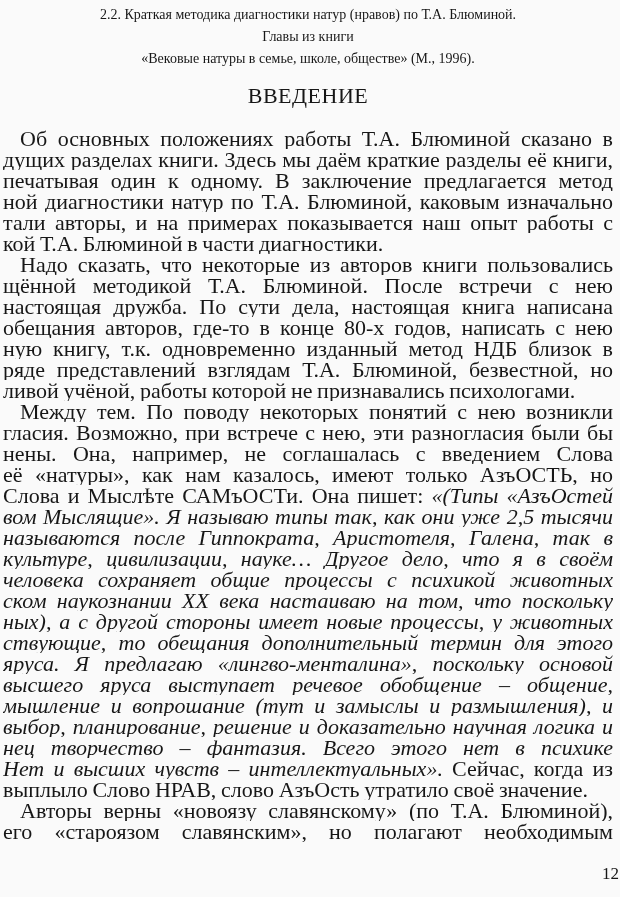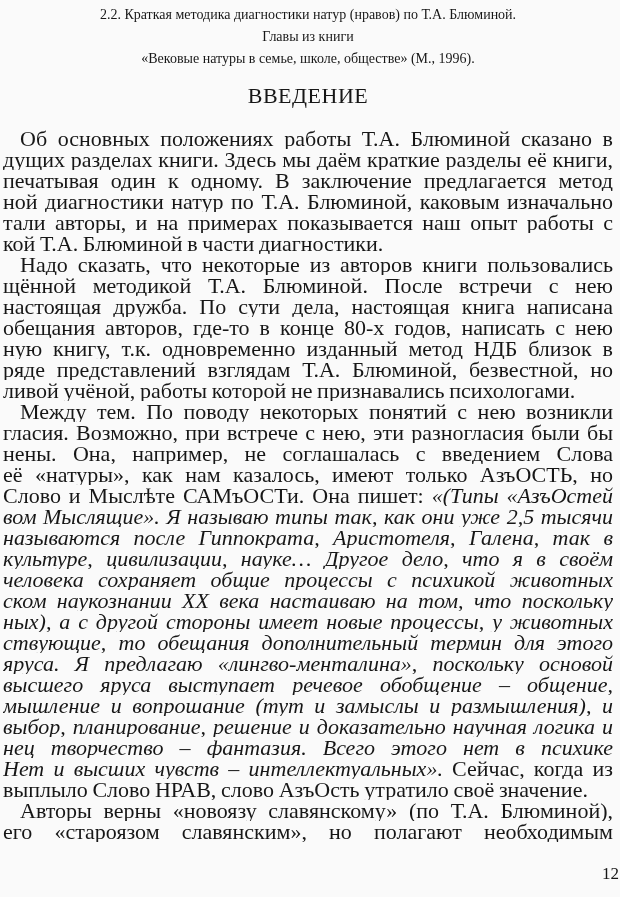--- a/index.html
+++ b/index.html
@@ -83,21 +83,21 @@
         <div class="line"><span>обещания авторов, где-то в конце 80-х годов, написать с нею совмест-</span></div>
         <div class="line"><span>ную книгу, т.к. одновременно изданный метод НДБ близок в целом</span></div>
         <div class="line"><span>ряде представлений взглядам Т.А. Блюминой, безвестной, но талант-</span></div>
         <div class="line last"><span>ливой учёной, работы которой не признавались психологами.</span></div>
       </div>
       <div class="para">
         <div class="line first"><span>Между тем. По поводу некоторых понятий с нею возникли разно-</span></div>
         <div class="line"><span>гласия. Возможно, при встрече с нею, эти разногласия были бы устра-</span></div>
         <div class="line"><span>нены. Она, например, не соглашалась с введением Слова АзъОсть, т.к.</span></div>
         <div class="line"><span>её «натуры», как нам казалось, имеют только АзъОСТЬ, но неимеют</span></div>
-        <div class="line"><span>Слово и Мыслѣте САМъОСТи. Она пишет: </span><span class="it">«(Типы «АзъОстей Сло-</span></div>
+        <div class="line"><span>Слова и Мыслѣте САМъОСТи. Она пишет: </span><span class="it">«(Типы «АзъОстей Сло-</span></div>
         <div class="line"><span class="it">вом Мыслящие». Я называю типы так, как они уже 2,5 тысячи лет</span></div>
         <div class="line"><span class="it">называются после Гиппократа, Аристотеля, Галена, так в мировой</span></div>
         <div class="line"><span class="it">культуре, цивилизации, науке… Другое дело, что я в своём монистиче-</span></div>
         <div class="line"><span class="it">человека сохраняет общие процессы с психикой животных (позвоноч-</span></div>
         <div class="line"><span class="it">ском наукознании ХХ века настаиваю на том, что поскольку психика</span></div>
         <div class="line"><span class="it">ных), а с другой стороны имеет новые процессы, у животных отсут-</span></div>
         <div class="line"><span class="it">ствующие, то обещания дополнительный термин для этого высшего</span></div>
         <div class="line"><span class="it">яруса. Я предлагаю «лингво-менталина», поскольку основой этого</span></div>
         <div class="line"><span class="it">высшего яруса выступает речевое обобщение – общение, речевое</span></div>
         <div class="line"><span class="it">мышление и вопрошание (тут и замыслы и размышления), и волевой</span></div>

